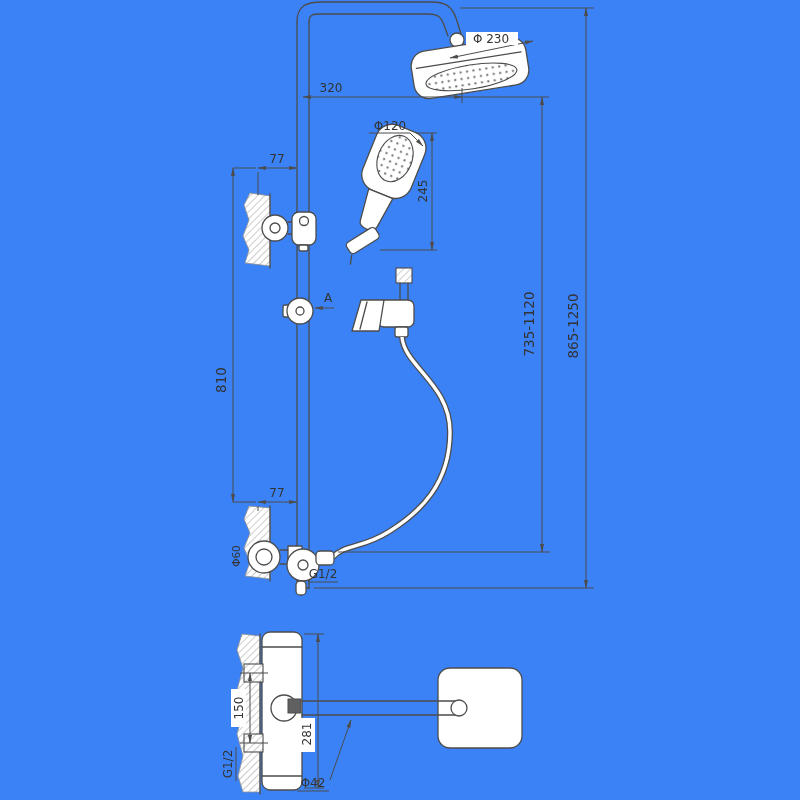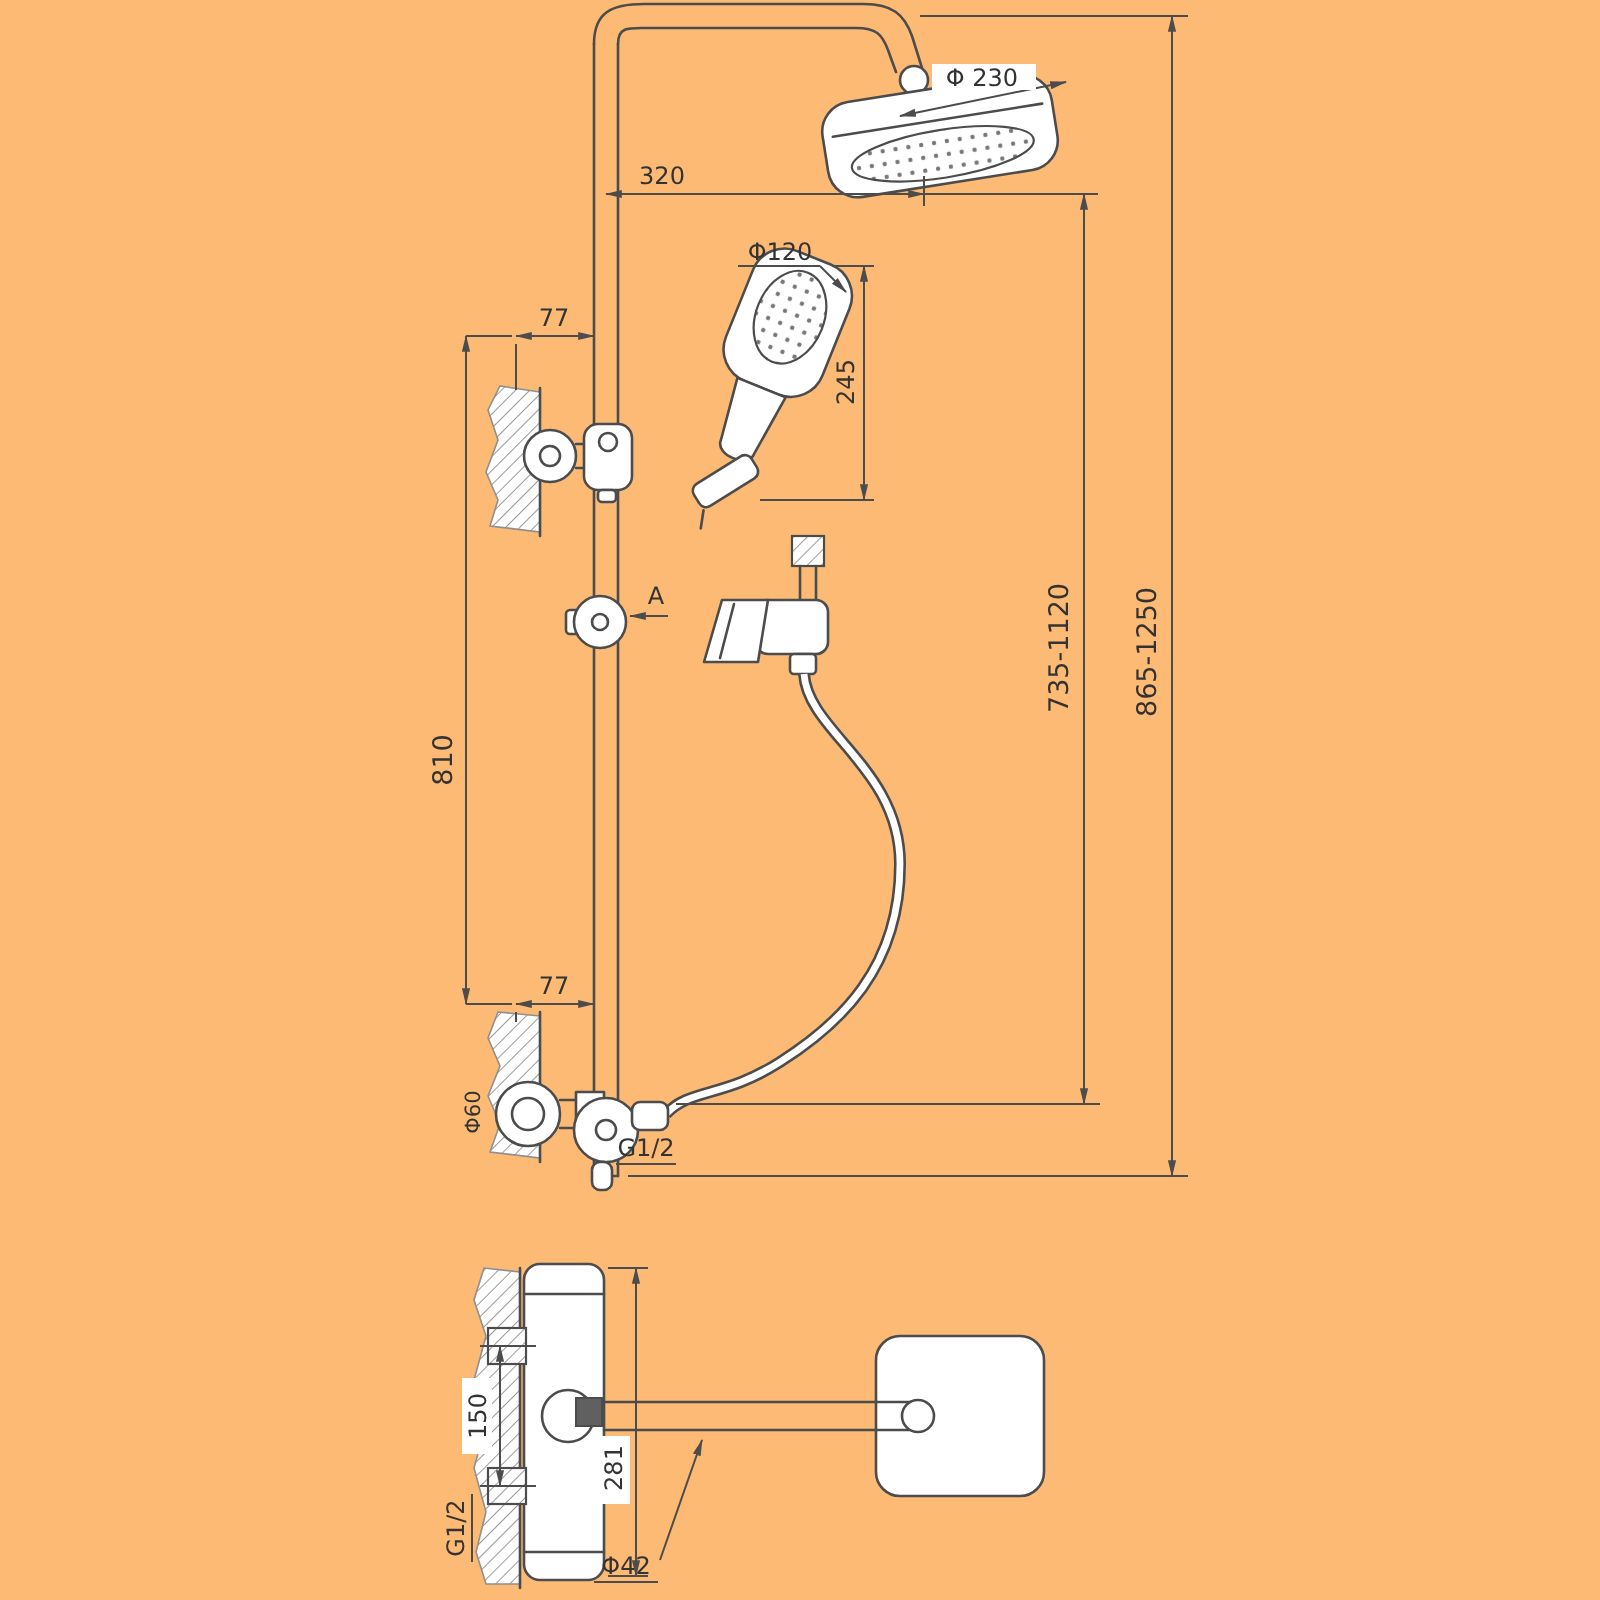--- a/index.html
+++ b/index.html
@@ -1,16 +1,16 @@
 <!DOCTYPE html>
 <html><head>
 <meta charset="utf-8">
 <style>
   html,body{margin:0;padding:0;background:#ffffff;}
-  .canvas{width:800px;height:800px;background:#fdba74;position:relative;overflow:hidden;}
+  .canvas{width:800px;height:800px;background:#3b82f6;position:relative;overflow:hidden;}
   svg{display:block;}
   .ln{stroke:#4c4c4c;stroke-width:1.3;fill:none;stroke-linecap:round;stroke-linejoin:round;}
   .s{fill:#ffffff;stroke:#4c4c4c;stroke-width:1.3;stroke-linejoin:round;}
   .dim{stroke:#4c4c4c;stroke-width:1;fill:none;}
   .hatchy{fill:url(#hatch);stroke:#8f8f8f;stroke-width:0.8;}
   .hatchy2{fill:url(#hatch);stroke:#4c4c4c;stroke-width:1.1;}
   .dotty{fill:url(#dots);stroke:#4c4c4c;stroke-width:1.1;}
   .hose-o{stroke:#4c4c4c;stroke-width:6;fill:none;}
   .hose-i{stroke:#ffffff;stroke-width:3.4;fill:none;}
   .dk{fill:#606060;stroke:#4c4c4c;stroke-width:1;}

